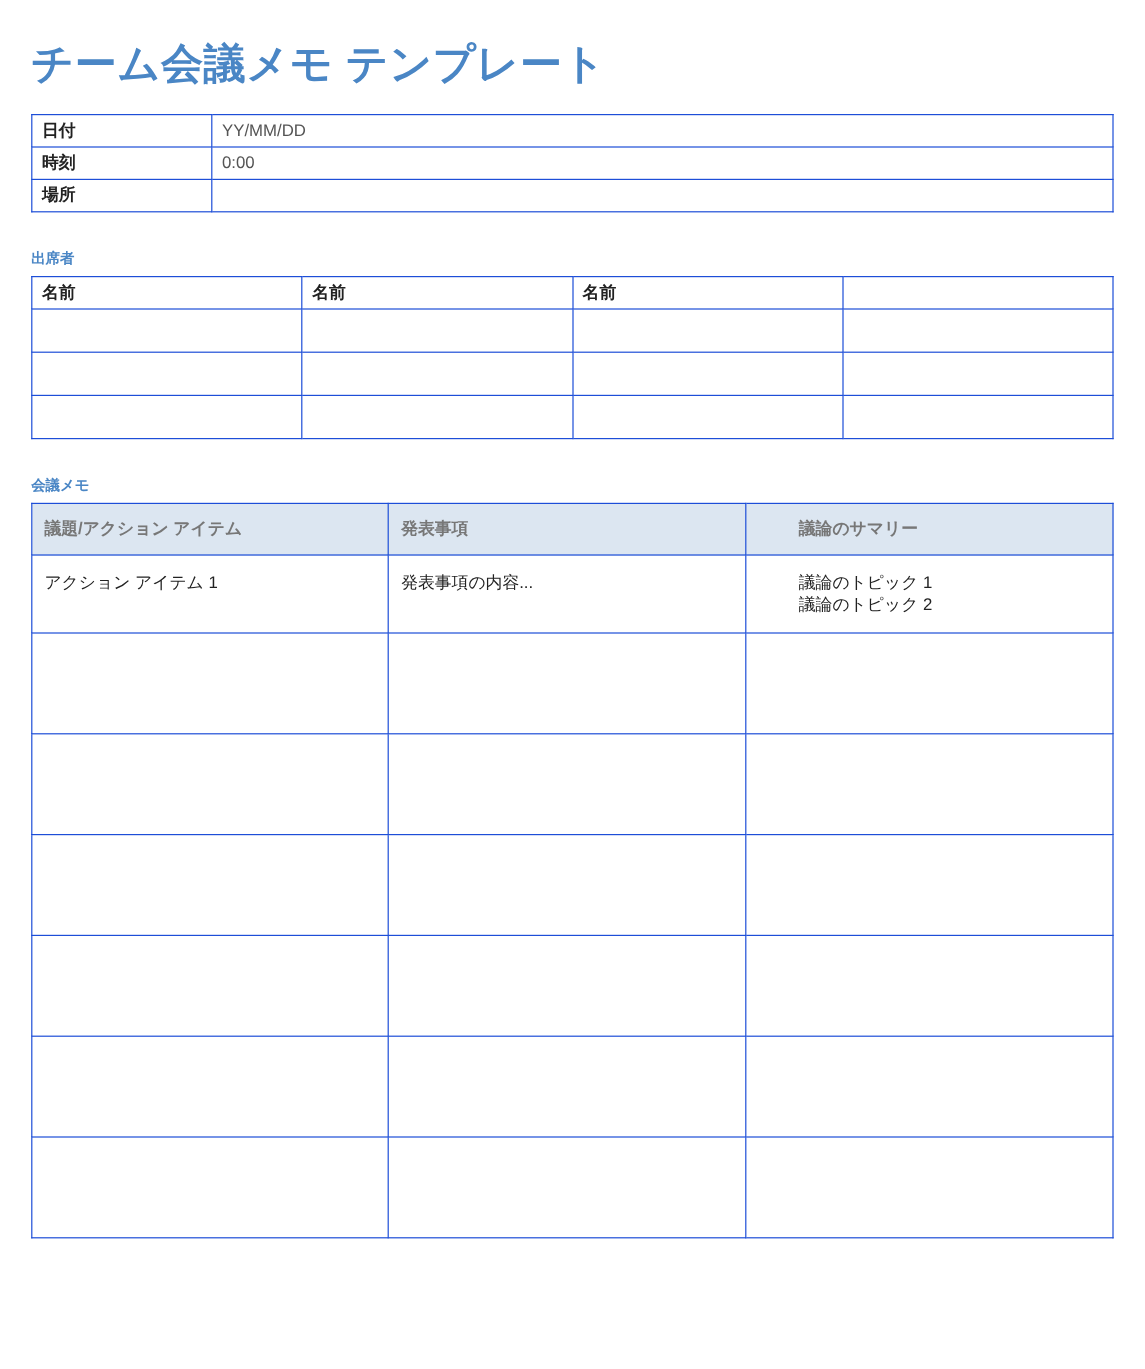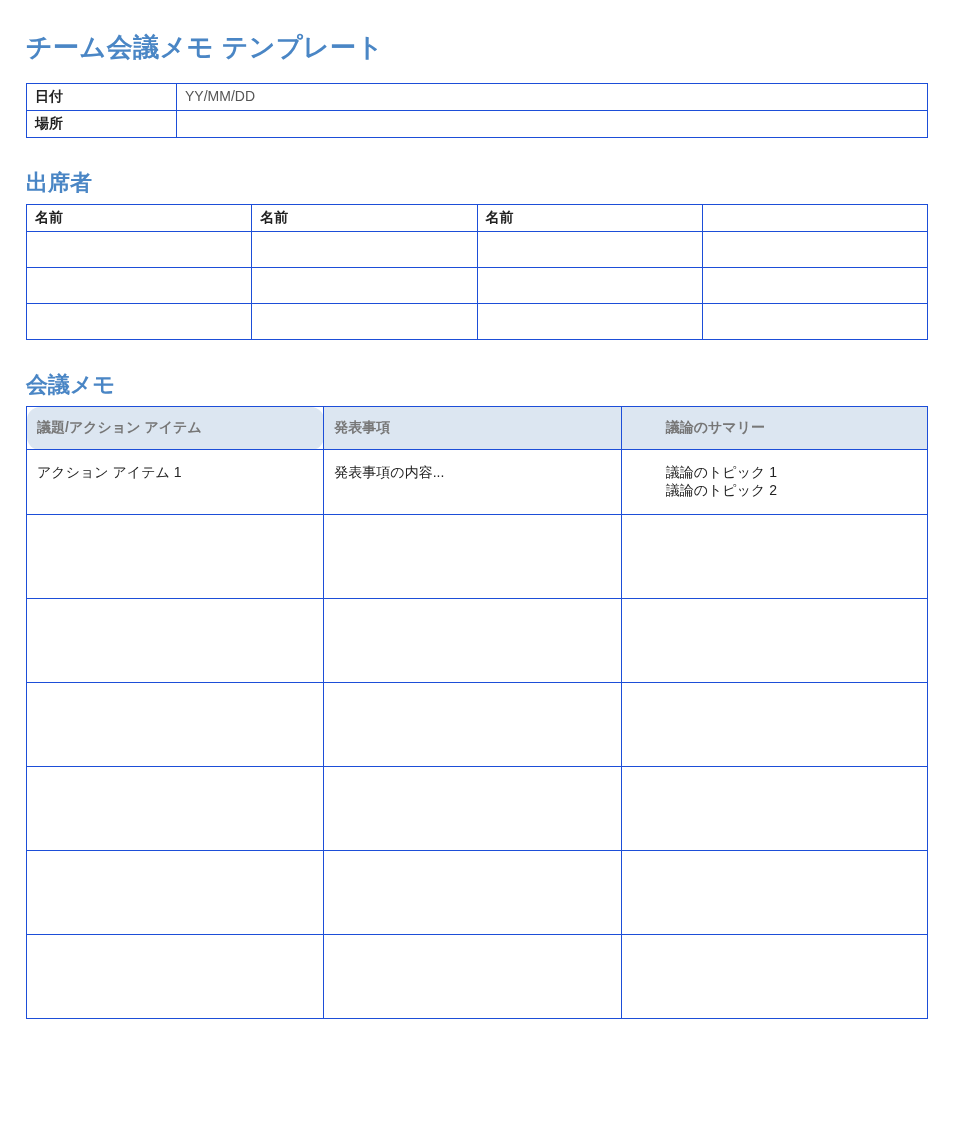--- a/index.html
+++ b/index.html
@@ -6,28 +6,28 @@
   body {
     font-family: "Meiryo", "Hiragino Sans", "Yu Gothic", sans-serif;
     background: #fff;
     margin: 0;
     padding: 24px 26px;
     color: #222;
     font-size: 14px;
   }
   h1.page-title {
     color: #4a86c5;
-    font-size: 26px;
+    font-size: 35px;
     font-weight: bold;
     margin: 6px 0 18px 0;
     letter-spacing: 0.5px;
   }
   h2.section-heading {
     color: #4a86c5;
-    font-size: 22px;
+    font-size: 12px;
     font-weight: bold;
     margin: 30px 0 6px 0;
   }
   table {
     border-collapse: collapse;
     width: 100%;
   }
   td, th {
     border: 1px solid #1d4ed8;
     padding: 4px 8px;
@@ -59,37 +59,41 @@
     background: #dce6f1;
     color: #777;
     font-weight: bold;
     padding: 12px 10px;
     font-size: 14px;
   }
   .notes-table td {
     padding: 14px 10px;
     vertical-align: top;
   }
-  .notes-table th:nth-child(1), .notes-table td:nth-child(1) { width: 33%; border-radius: 13px; }
+  .notes-table th:nth-child(1), .notes-table td:nth-child(1) { width: 33%; }
   .notes-table th:nth-child(2), .notes-table td:nth-child(2) { width: 33%; margin-top: 25px; }
   .notes-table th:nth-child(3), .notes-table td:nth-child(3) { width: 34%; padding-left: 44px; }
   .notes-table tr.first-row td { height: 60px; }
   .notes-table tr.empty-row td { height: 84px; }
   .topic-line { display: block; }
 </style>
 </head>
 <body>
 
 <h1 class="page-title">チーム会議メモ テンプレート</h1>
 
 <table class="info-table">
   <tbody>
       <tr>
     <td class="label-cell">日付</td>
     <td class="value-cell">YY/MM/DD</td>
+  </tr>
+  <tr>
+    <td class="label-cell">時刻</td>
+    <td class="value-cell">0:00</td>
   </tr>
   <tr>
     <td class="label-cell">場所</td>
     <td class="value-cell"></td>
   </tr>
 </tbody>
   </table>
 
 <h2 class="section-heading">出席者</h2>
 

